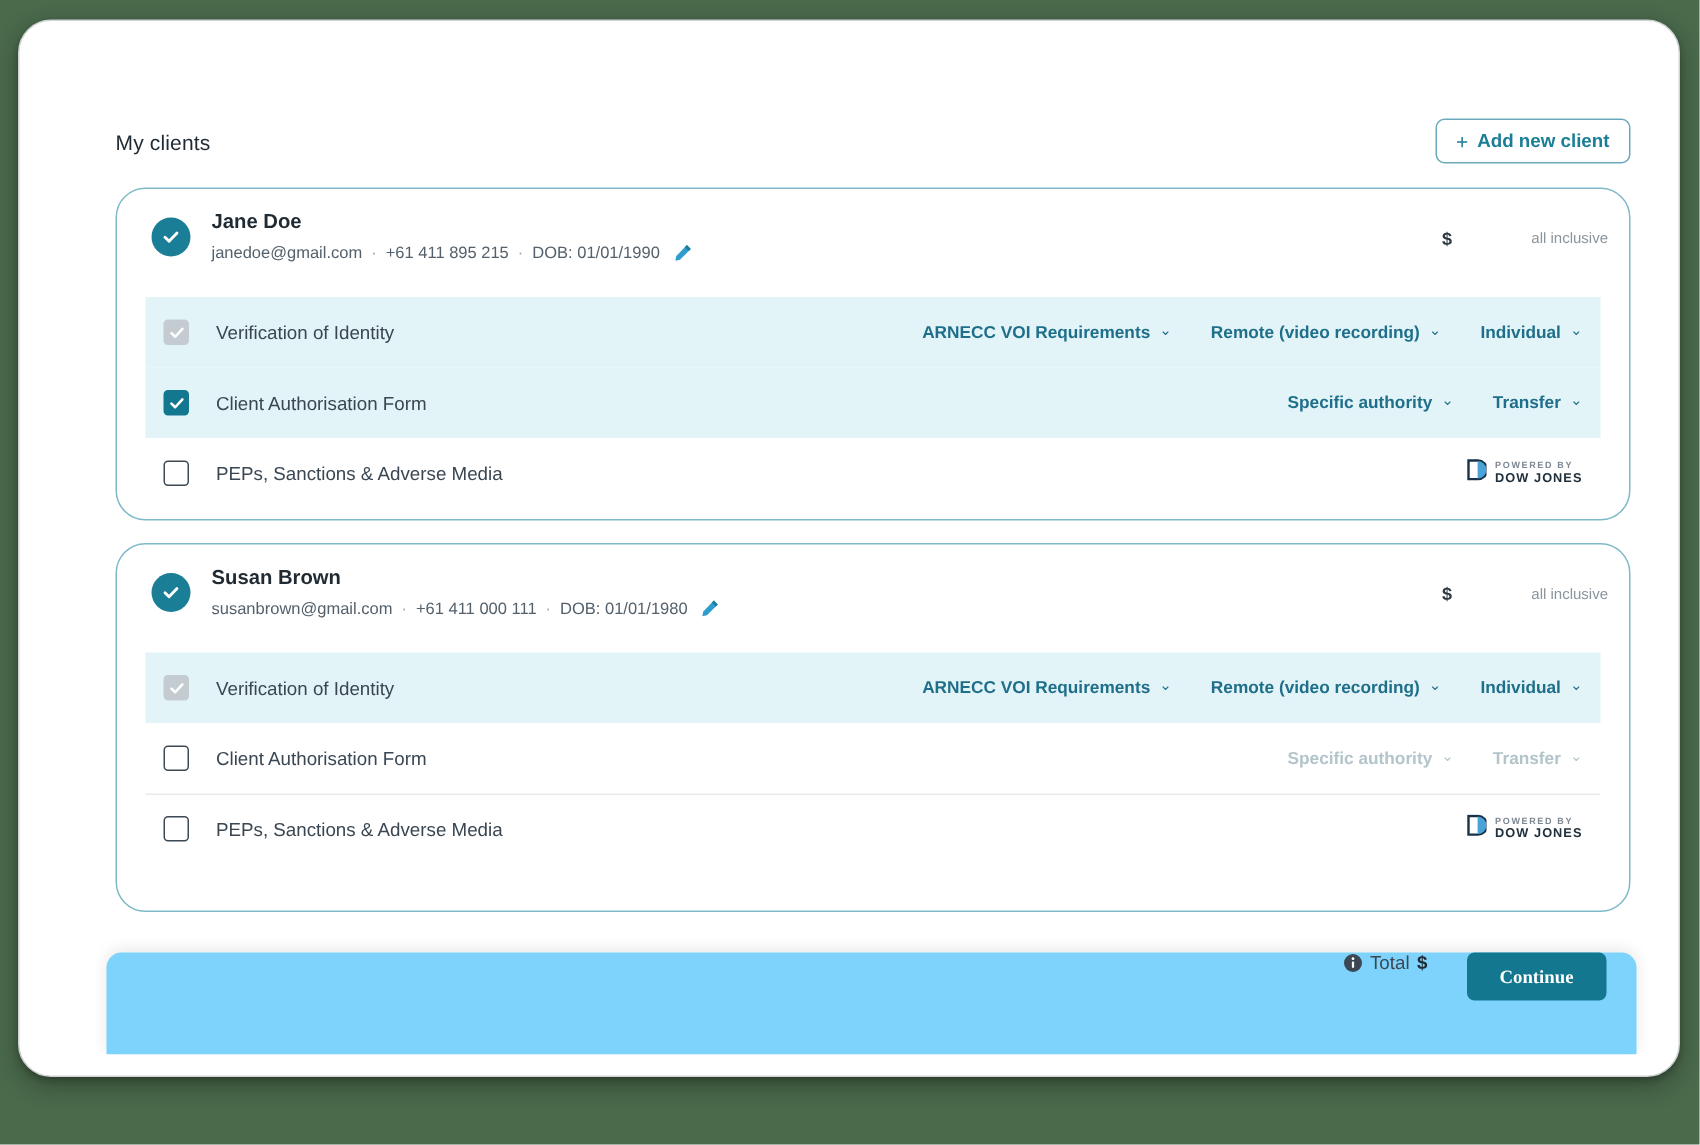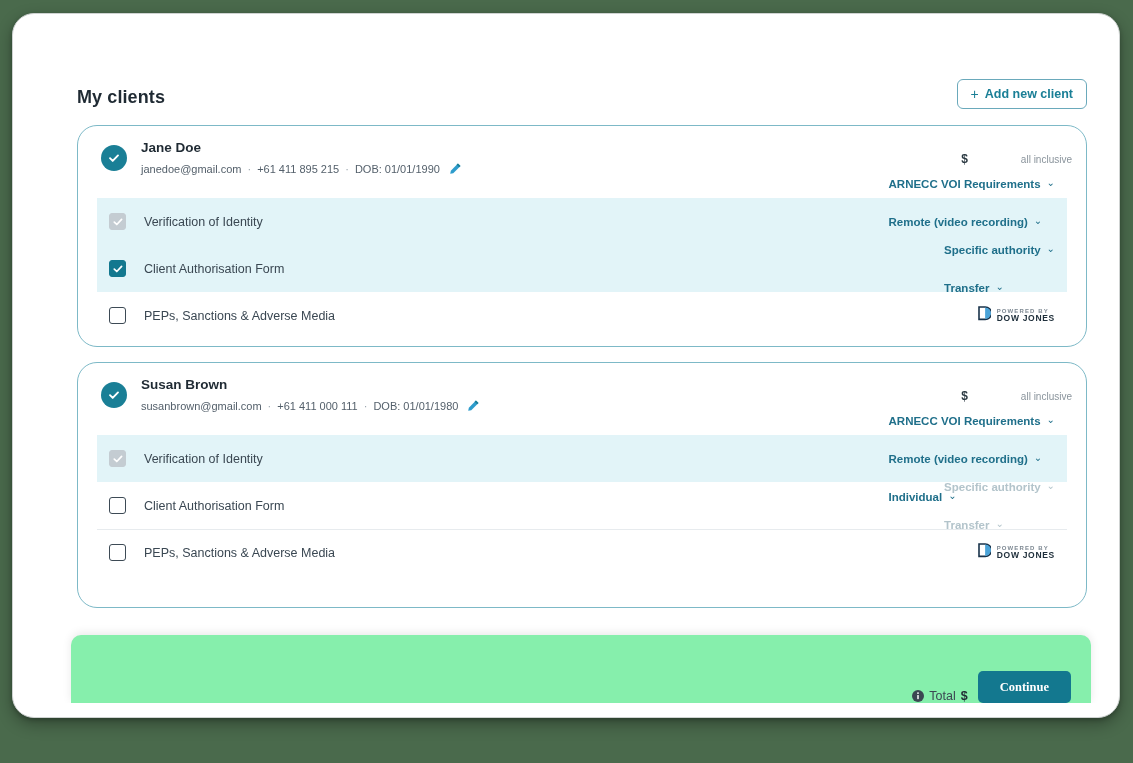--- a/index.html
+++ b/index.html
@@ -45,22 +45,22 @@
     position: absolute;
     left: 46px;
     top: 48px;
     width: 1010px;
     height: 36px;
   }
   .page-title {
     position: absolute;
     left: 0;
     top: 8px;
-    font-size: 18px;
-    font-weight: bold;
+    font-size: 14px;
+    font-weight: normal;
     color: #1f2a33;
     letter-spacing: 0.1px;
   }
   .add-client-btn {
     position: absolute;
     right: 0;
     top: 0;
     height: 30px;
     padding: 0 13px;
     display: flex;
@@ -191,23 +191,22 @@
   .svc-label {
     margin-left: 18px;
     font-size: 12.5px;
     color: #3a4752;
     white-space: nowrap;
   }
 
   .svc-right {
     margin-left: auto;
     display: flex;
-    align-items: flex-start;
+    align-items: flex-end;
     gap: 26px;
-    flex-direction: column;
   }
 
   .dd {
     display: flex;
     align-items: center;
     gap: 6px;
     font-size: 11.5px;
     font-weight: bold;
     color: #1f6f8a;
     white-space: nowrap;
@@ -240,28 +239,28 @@
     display: block;
   }
 
   
   .footer-bar {
     position: absolute;
     left: 40px;
     top: 604px;
     width: 1020px;
     height: 68px;
-    background: #86efac;
+    background: #7dd3fc;
     border-radius: 10px 10px 0 0;
     box-shadow: 0 -2px 10px rgba(0,0,0,0.09);
     display: flex;
-    align-items: flex-end;
+    align-items: flex-start;
     justify-content: flex-end;
     padding-right: 20px;
-    gap: 10px;
+    gap: 26px;
   }
   .total {
     display: flex;
     align-items: center;
     gap: 5px;
     font-size: 12.5px;
     color: #2b3942;
   }
   .total .total-label { color: #3b4752; }
   .total .total-amount { font-weight: bold; color: #1f2a33; }

